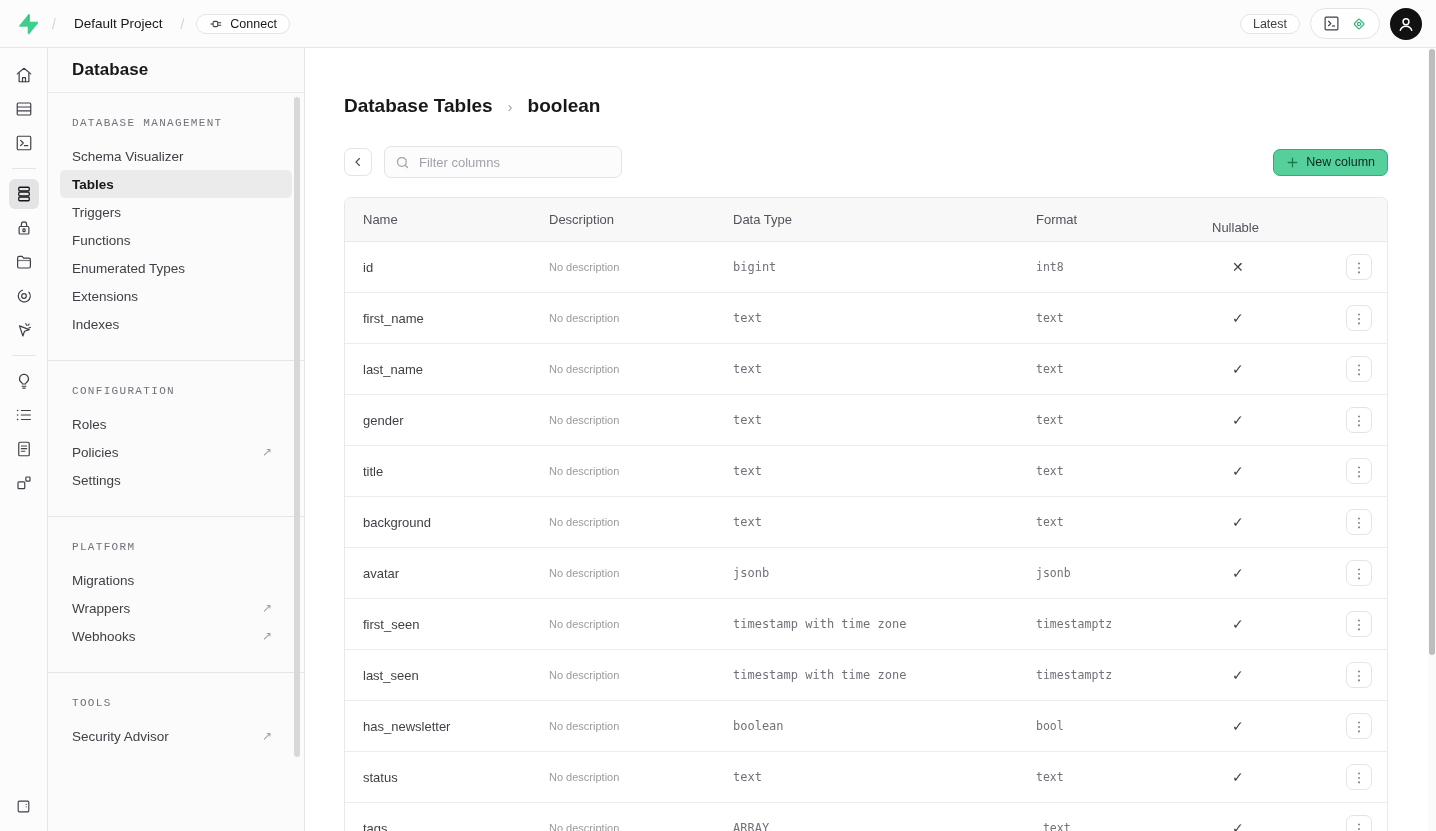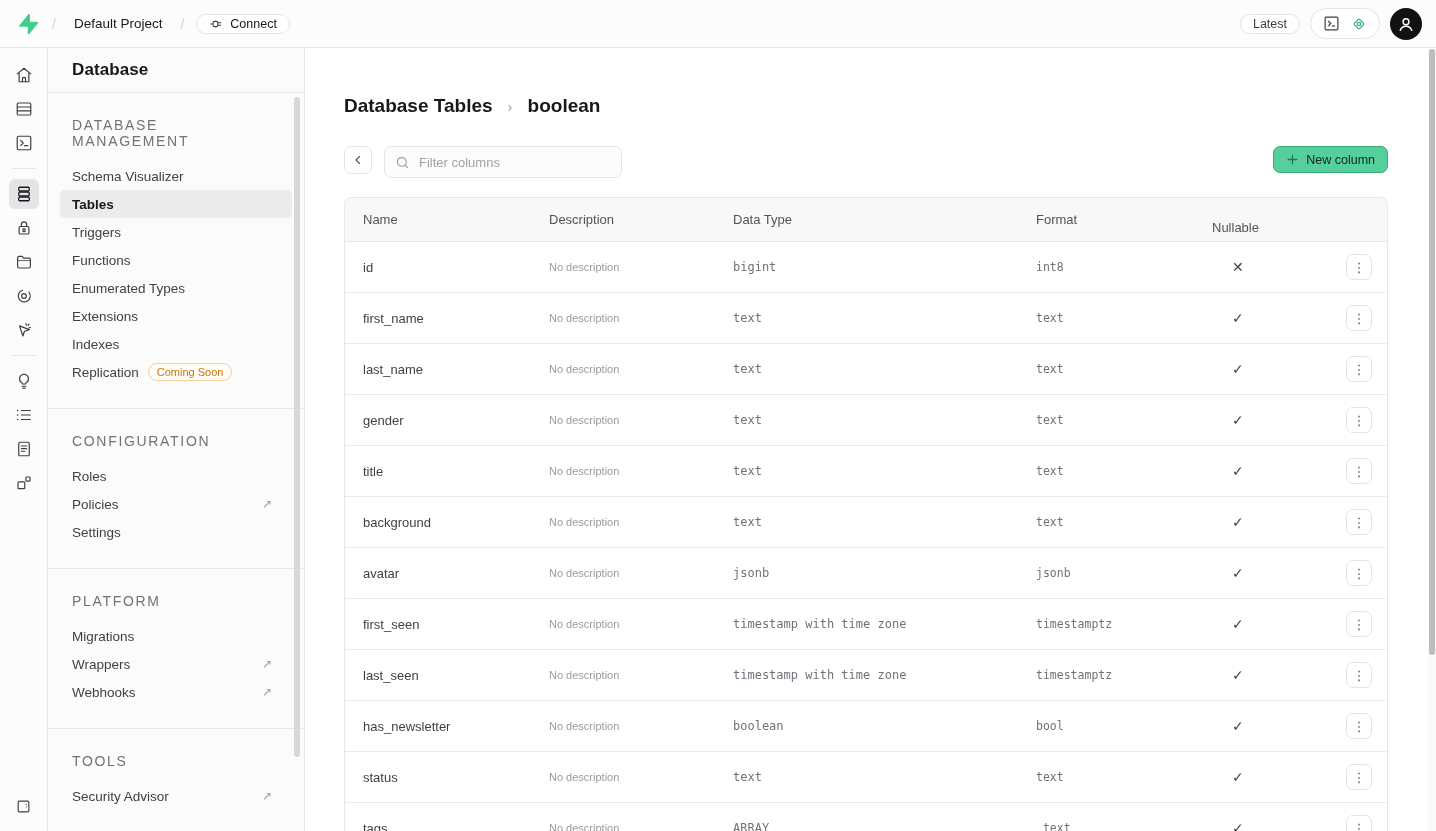--- a/index.html
+++ b/index.html
@@ -35,39 +35,39 @@
               justify-content:center; color:#3f3f46; }
   .rail-btn.active { background:#e4e4e7; }
   .rail-div { width:24px; border-top:1px solid #e4e4e7; margin:8px 0; }
   .rail-spacer { flex:1; }
 
   
   .sidebar { width:257px; background:#fbfbfb; border-right:1px solid #e6e6e6; flex:none; position:relative; }
   .sidebar-title { height:45px; display:flex; align-items:center; padding:0 24px; border-bottom:1px solid #e9e9e9;
                    font-size:17px; font-weight:600; color:#18181b; letter-spacing:.1px; }
   .nav { padding:24px 0 0; }
-  .sec-heading { font-family:Liberation Sans, sans-serif; font-size:14px; letter-spacing:.12em;
+  .sec-heading { font-family:Liberation Mono, monospace; font-size:11px; letter-spacing:.12em;
                  color:#71717a; padding:0 24px; margin-bottom:13px; }
   .nav-item { display:flex; align-items:center; height:28px; padding:0 20px 0 24px; margin:0 12px 0 12px;
               padding-left:12px; border-radius:5px; font-size:13.5px; color:#3f3f46; cursor:pointer; }
   .nav-item .nav-label { white-space:nowrap; }
   .nav-item.active { background:#ebebeb; font-weight:600; color:#18181b; }
   .nav-badge { margin-left:9px; font-size:11px; color:#cf7408; border:1px solid #f3d09e; background:#fffdf6;
                border-radius:999px; padding:1.5px 8px 2px; white-space:nowrap; }
   .ext-arrow { margin-left:auto; color:#a1a1aa; font-size:12px; }
   .sidebar-divider { border-top:1px solid #e6e6e6; margin:22px 0 24px; }
   .side-scroll-thumb { position:absolute; top:49px; right:4px; width:6px; height:660px; border-radius:3px;
                        background:#d8d8d8; }
 
   
   .main { flex:1; background:#fff; position:relative; padding:0 48px 0 39px; overflow:hidden; }
   .crumbs { margin-top:47px; display:flex; align-items:center; gap:15px; }
   .crumb-parent, .crumb-current { font-size:19px; font-weight:600; color:#18181b; }
   .crumb-chev { color:#a1a1aa; font-size:15px; }
-  .controls { margin-top:29px; display:flex; gap:12px; }
+  .controls { margin-top:29px; display:flex; align-items:center; gap:12px; }
   .back-btn { width:28px; height:28px; border:1px solid #e4e4e7; border-radius:7px; background:#fff;
               display:flex; align-items:center; justify-content:center; color:#52525b; }
   .filter-wrap { position:relative; }
   .filter-wrap svg { position:absolute; left:11px; top:9px; }
   .filter-input { width:238px; height:32px; border:1px solid #e4e4e7; border-radius:7px; background:#fcfcfc;
                   padding:0 10px 0 34px; font-size:13px; color:#18181b; font-family:inherit; outline:none; }
   .filter-input::placeholder { color:#a1a1aa; }
   .new-col-btn { margin-left:auto; height:27px; display:flex; align-items:center; gap:7px; padding:0 12px;
                  background:var(--accent,#55cf9c); border:1px solid var(--accent-border,#36ab77);
                  border-radius:7px; font-size:12.5px; font-weight:500; color:#0e291c; }
@@ -273,25 +273,20 @@
     <span class="nav-label">Extensions</span>
 
   </div>
 
   <div class="nav-item">
     <span class="nav-label">Indexes</span>
 
   </div>
 
 
-  <div class="nav-item">
-    <span class="nav-label">Replication</span>
-    <span class="nav-badge">Coming Soon</span>
-
-  </div>
 </div>
   </section>
 <div class="sidebar-divider"></div>
   <section class="nav-section">
     <div class="sec-heading">CONFIGURATION</div>
     <div class="sec-items">
   <div class="nav-item">
     <span class="nav-label">Roles</span>
 
   </div>

